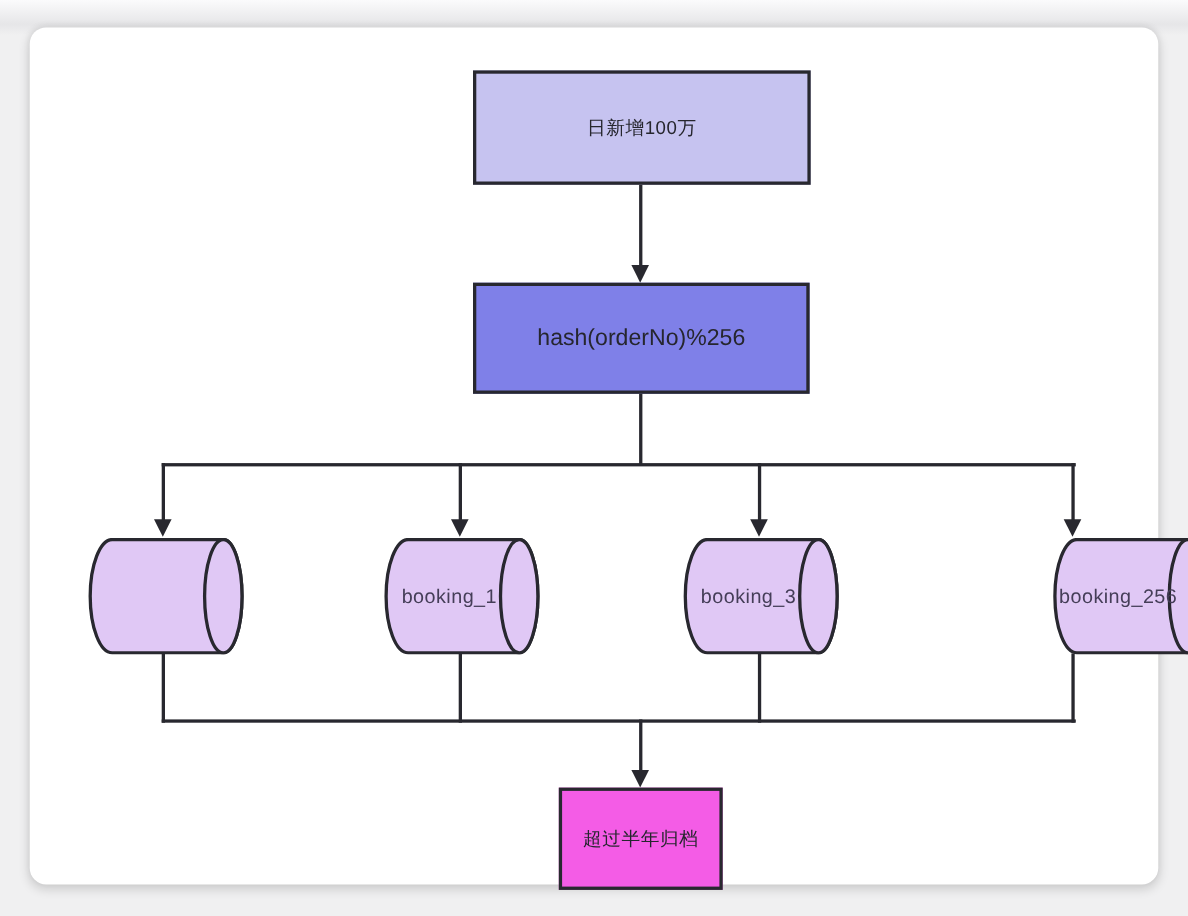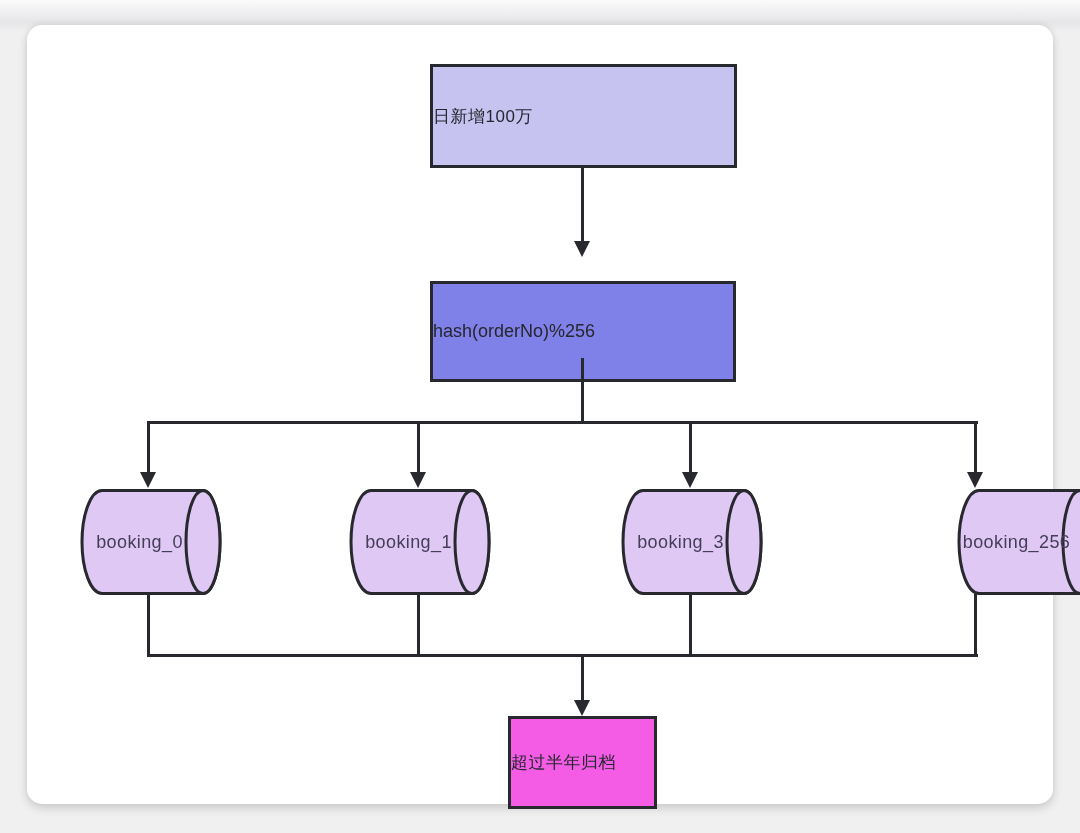--- a/index.html
+++ b/index.html
@@ -19,26 +19,26 @@
   .stage{
     position:relative;width:1080px;height:833px;overflow:hidden;
     background:linear-gradient(180deg,#fbfbfc 0px,#e6e6e8 22px,#f0f0f1 32px,#f0f0f1 100%);
   }
   .card{
     position:absolute;left:27px;top:25px;width:1026px;height:779px;
     background:#ffffff;border-radius:15px;
     box-shadow:0 4px 10px rgba(0,0,0,.16),0 -2px 6px rgba(0,0,0,.05);
   }
   .node{
-    position:absolute;display:flex;align-items:center;
+    position:absolute;display:flex;align-items:center;justify-content:center;
     border:3px solid var(--stroke);color:var(--text);
     font-size:17px;letter-spacing:.5px;text-align:center;
   }
   .node-source{left:403px;top:39px;width:307px;height:104px;background:var(--source-fill);}
-  .node-hash{left:403px;top:232px;width:306px;height:101px;background:var(--hash-fill);font-size:18px;letter-spacing:0;margin-top:24px;}
+  .node-hash{left:403px;top:232px;width:306px;height:101px;background:var(--hash-fill);font-size:21px;letter-spacing:0;}
   .node-archive{left:481px;top:691px;width:149px;height:93px;background:var(--archive-fill);}
   .edge{position:absolute;background:var(--stroke);}
   .arrow-down{
     position:absolute;width:0;height:0;
     border-left:8px solid transparent;border-right:8px solid transparent;
     border-top:16px solid var(--stroke);
   }
   .cyl{position:absolute;width:148px;height:106px;}
   .cyl svg{position:absolute;left:0;top:0;display:block;}
   .cyl .cyl-label{
@@ -78,21 +78,20 @@
     <div class="edge" style="left:662px;top:396px;width:3px;height:52px;"></div>
     <div class="arrow-down" style="left:655px;top:447px;"></div>
     <div class="edge" style="left:947px;top:396px;width:3px;height:52px;"></div>
     <div class="arrow-down" style="left:940px;top:447px;"></div>
 
     <div class="cyl cyl-0">
       <svg width="148" height="106" viewBox="0 0 148 106">
         <path d="M 127 1.5 L 26 1.5 A 20 51.5 0 0 0 26 104.5 L 127 104.5 A 17 51.5 0 0 0 127 1.5 Z" style="fill:var(--shard-fill);stroke:var(--stroke);stroke-width:3;stroke-linejoin:round;"></path>
         <ellipse cx="127" cy="53" rx="17" ry="51.5" style="fill:var(--shard-fill);stroke:var(--stroke);stroke-width:3;"></ellipse>
       </svg>
-      <div class="cyl-label">booking_0</div>
     </div>
     <div class="cyl cyl-1">
       <svg width="148" height="106" viewBox="0 0 148 106">
         <path d="M 127 1.5 L 26 1.5 A 20 51.5 0 0 0 26 104.5 L 127 104.5 A 17 51.5 0 0 0 127 1.5 Z" style="fill:var(--shard-fill);stroke:var(--stroke);stroke-width:3;stroke-linejoin:round;"></path>
         <ellipse cx="127" cy="53" rx="17" ry="51.5" style="fill:var(--shard-fill);stroke:var(--stroke);stroke-width:3;"></ellipse>
       </svg>
       <div class="cyl-label">booking_1</div>
     </div>
     <div class="cyl cyl-2">
       <svg width="148" height="106" viewBox="0 0 148 106">

